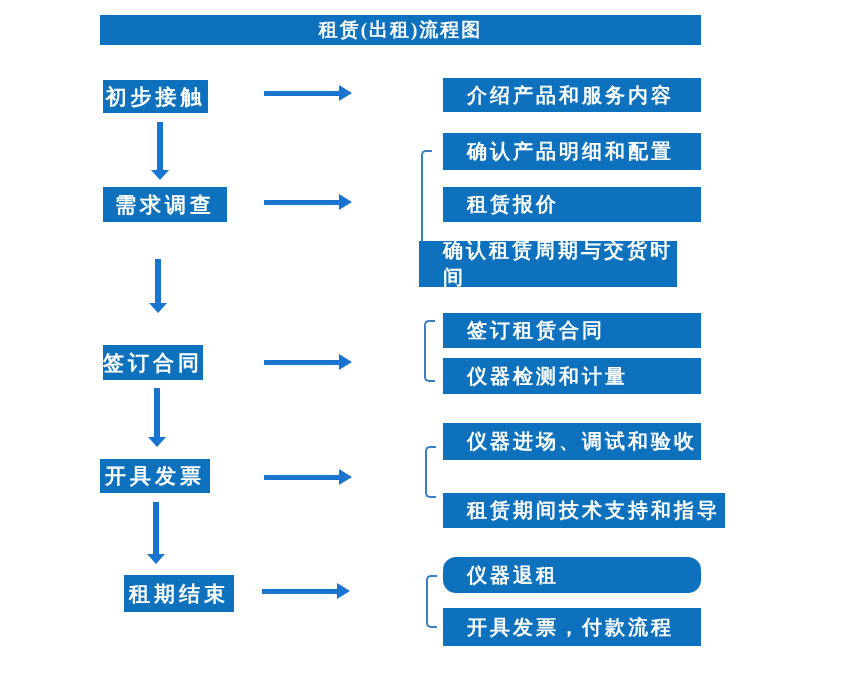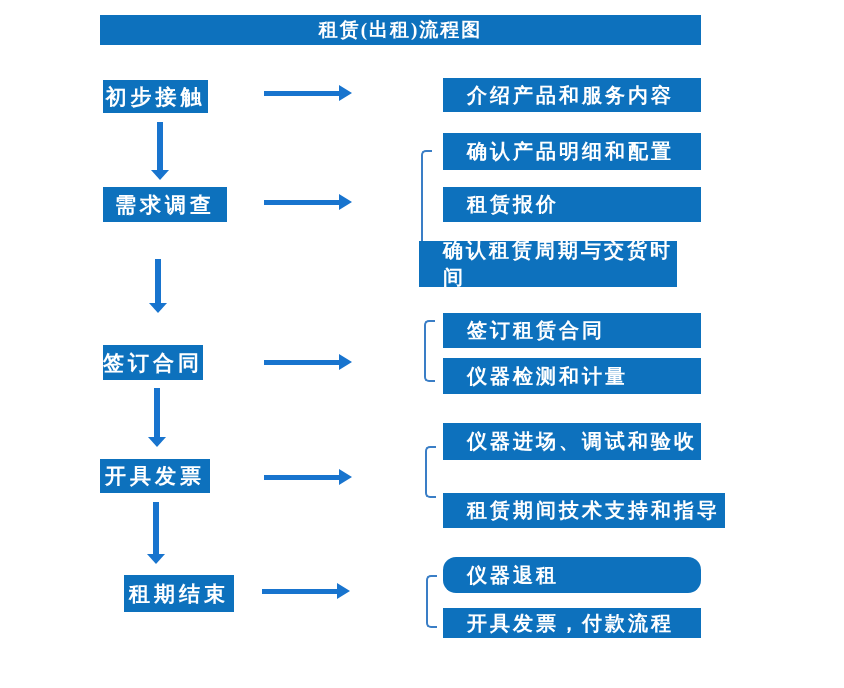--- a/index.html
+++ b/index.html
@@ -103,15 +103,15 @@
   <div class="bluebox output" style="left:443px;top:187px;width:258px;height:35px;">租赁报价</div>
   <div class="bluebox output" style="left:419px;top:241px;width:258px;height:46px;">确认租赁周期与交货时间</div>
 
   <div class="bluebox output" style="left:443px;top:313px;width:258px;height:35px;">签订租赁合同</div>
   <div class="bluebox output" style="left:443px;top:358px;width:258px;height:36px;">仪器检测和计量</div>
 
   <div class="bluebox output" style="left:443px;top:423px;width:258px;height:37px;">仪器进场、调试和验收</div>
   <div class="bluebox output" style="left:443px;top:493px;width:282px;height:35px;">租赁期间技术支持和指导</div>
 
   <div class="bluebox output" style="left:443px;top:557px;width:258px;height:36px;border-radius:13px;">仪器退租</div>
-  <div class="bluebox output" style="left:443px;top:608px;width:258px;height:30px;">开具发票，付款流程</div>
+  <div class="bluebox output" style="left:443px;top:608px;width:258px;height:38px;">开具发票，付款流程</div>
 
 </div>
 
 </body></html>

